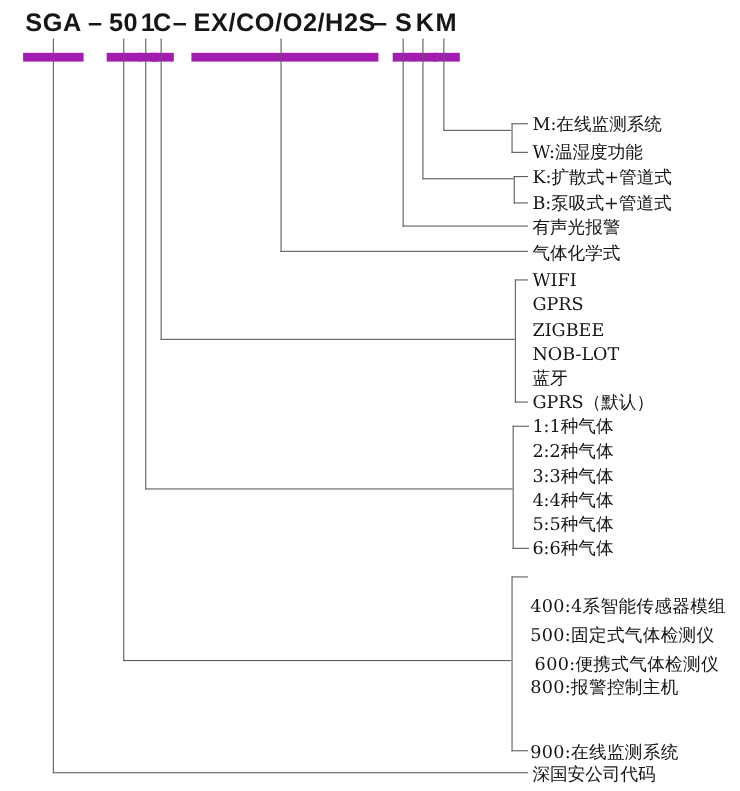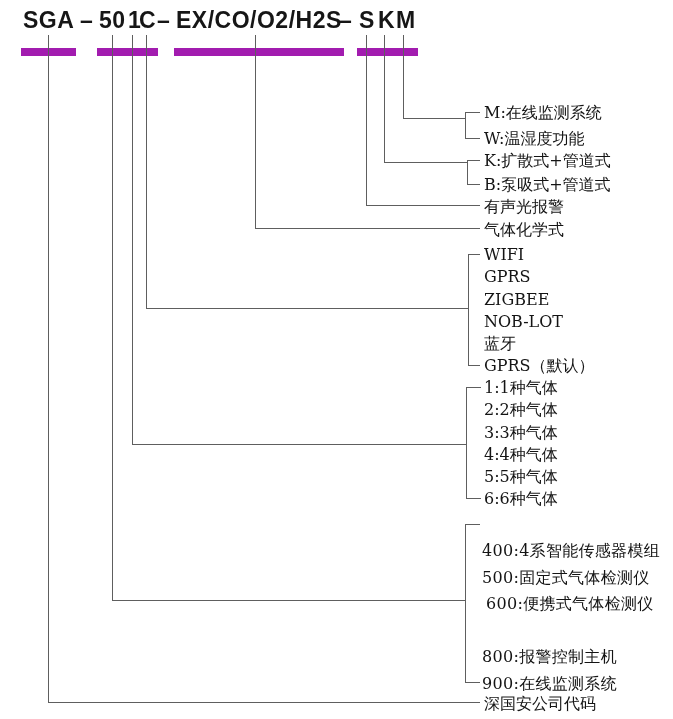--- a/index.html
+++ b/index.html
@@ -108,18 +108,18 @@
   <div class="lbl" style="top:379px">1:1种气体</div>
   <div class="lbl" style="top:401px">2:2种气体</div>
   <div class="lbl" style="top:424px">3:3种气体</div>
   <div class="lbl" style="top:446px">4:4种气体</div>
   <div class="lbl" style="top:468px">5:5种气体</div>
   <div class="lbl" style="top:490px">6:6种气体</div>
 
   <div class="lbl big" style="left:482px;top:542px">400:4系智能传感器模组</div>
   <div class="lbl big" style="left:482px;top:569px">500:固定式气体检测仪</div>
   <div class="lbl big" style="left:486px;top:595px">600:便携式气体检测仪</div>
-  <div class="lbl big" style="left:482px;top:648px">800:报警控制主机</div>
+  <div class="lbl big" style="left:482px;top:616px">800:报警控制主机</div>
   <div class="lbl big" style="left:482px;top:675px">900:在线监测系统</div>
 
   <div class="lbl" style="top:695px">深国安公司代码</div>
 
 </div>
 
 </body></html>

